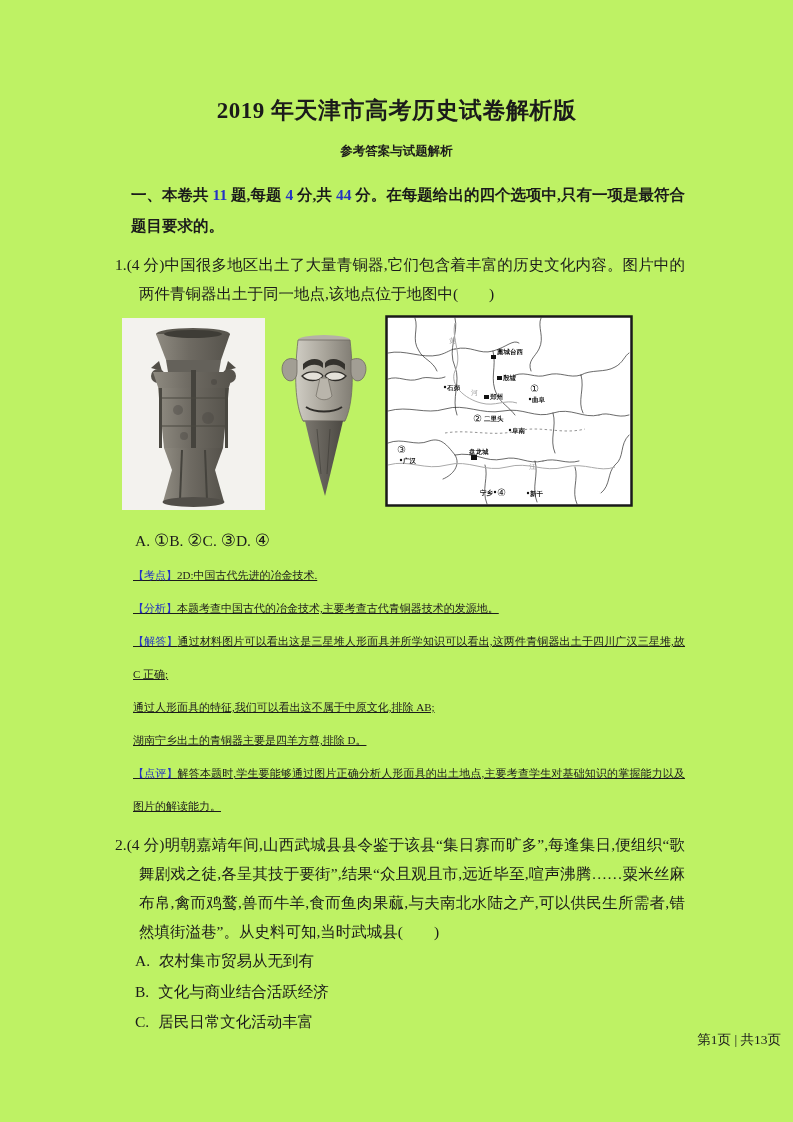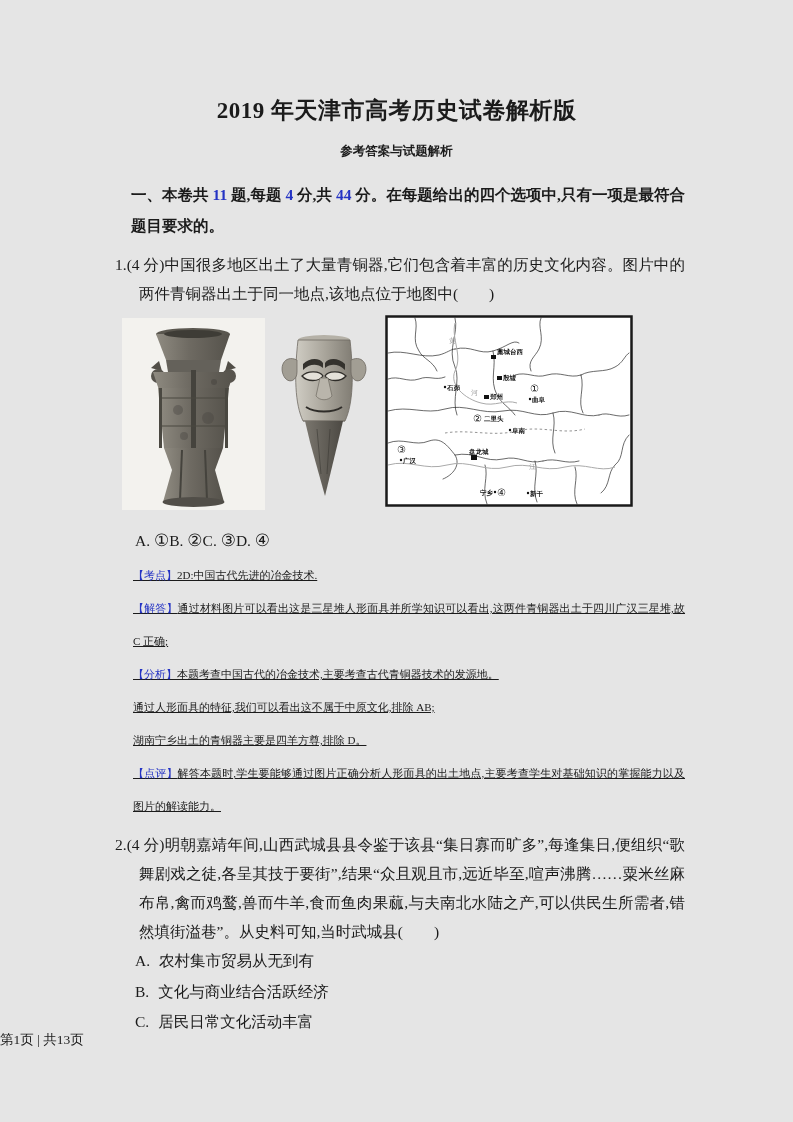--- a/index.html
+++ b/index.html
@@ -1,17 +1,17 @@
 <!DOCTYPE html>
 <html><head>
 <meta charset="utf-8">
 <style>
   html,body { margin:0; padding:0; background:#ffffff; }
   .page {
-    position:relative; width:793px; height:1122px; background:#e5e5e5;
+    position:relative; width:793px; height:1122px; background:#bef264;
     font-family:"Liberation Serif","DejaVu Serif",serif;
     color:#1b1b1b; overflow:hidden;
   }
   .content { padding:0 108px 0 115px; }
   .title {
     margin:0; padding-top:95px; text-align:center;
     font-size:23px; font-weight:bold; letter-spacing:0.5px;
   }
   .subtitle { text-align:center; font-size:12.5px; font-weight:bold; margin-top:17px; }
   .section {
@@ -36,21 +36,21 @@
     font-size:11px; line-height:33px; text-align:justify;
     margin:0 0 0 18px;
     text-decoration:underline;
   }
   .sol-first { margin-top:8px; }
   .q2para { margin-top:7px; }
   .optline { font-size:15.5px; line-height:30.5px; margin:0 0 0 20px; }
   .optline .lbl { margin-right:9px; }
   .footer {
     position:absolute; left:0; right:12px; top:1031px;
-    text-align:left; font-size:13.5px; color:#1b1b1b;
+    text-align:right; font-size:13.5px; color:#1b1b1b;
   }
   .map-label { font-size:6.5px; fill:#151515; font-weight:bold; }
   .map-num { font-size:10px; fill:#151515; }
   .map-river { font-size:7px; fill:#9a9a9a; }
 </style>
 </head>
 <body>
 
 <div class="page">
 
@@ -191,22 +191,22 @@
     </div>
 
     <div class="opt-row">
       <span class="opt"><span>A.</span> <span class="circ">①</span></span>
       <span class="opt"><span>B.</span> <span class="circ">②</span></span>
       <span class="opt"><span>C.</span> <span class="circ">③</span></span>
       <span class="opt"><span>D.</span> <span class="circ">④</span></span>
     </div>
 
     <p class="sol sol-first"><span class="blue">【考点】</span><span>2D:中国古代先进的冶金技术.</span></p>
+    <p class="sol"><span class="blue">【分析】</span><span>本题考查中国古代的冶金技术,主要考查古代青铜器技术的发源地。</span></p>
     <p class="sol"><span class="blue">【解答】</span><span>通过材料图片可以看出这是三星堆人形面具并所学知识可以看出,这两件青铜器出土于四川广汉三星堆,故 C 正确;</span></p>
-    <p class="sol"><span class="blue">【分析】</span><span>本题考查中国古代的冶金技术,主要考查古代青铜器技术的发源地。</span></p>
     <p class="sol">通过人形面具的特征,我们可以看出这不属于中原文化,排除 AB;</p>
     <p class="sol">湖南宁乡出土的青铜器主要是四羊方尊,排除 D。</p>
     <p class="sol"><span class="blue">【点评】</span><span>解答本题时,学生要能够通过图片正确分析人形面具的出土地点,主要考查学生对基础知识的掌握能力以及图片的解读能力。</span></p>
 
     <p class="qpara q2para"><span>2.</span><span>(4 分)</span><span>明朝嘉靖年间,山西武城县县令鉴于该县“集日寡而旷多”,每逢集日,便组织“歌舞剧戏之徒,各呈其技于要街”,结果“众且观且市,远近毕至,喧声沸腾……粟米丝麻布帛,禽而鸡鹜,兽而牛羊,食而鱼肉果蓏,与夫南北水陆之产,可以供民生所需者,错然填街溢巷”。从史料可知,当时武城县(　　)</span></p>
 
     <p class="optline"><span class="lbl">A.</span><span>农村集市贸易从无到有</span></p>
     <p class="optline"><span class="lbl">B.</span><span>文化与商业结合活跃经济</span></p>
     <p class="optline"><span class="lbl">C.</span><span>居民日常文化活动丰富</span></p>
 

